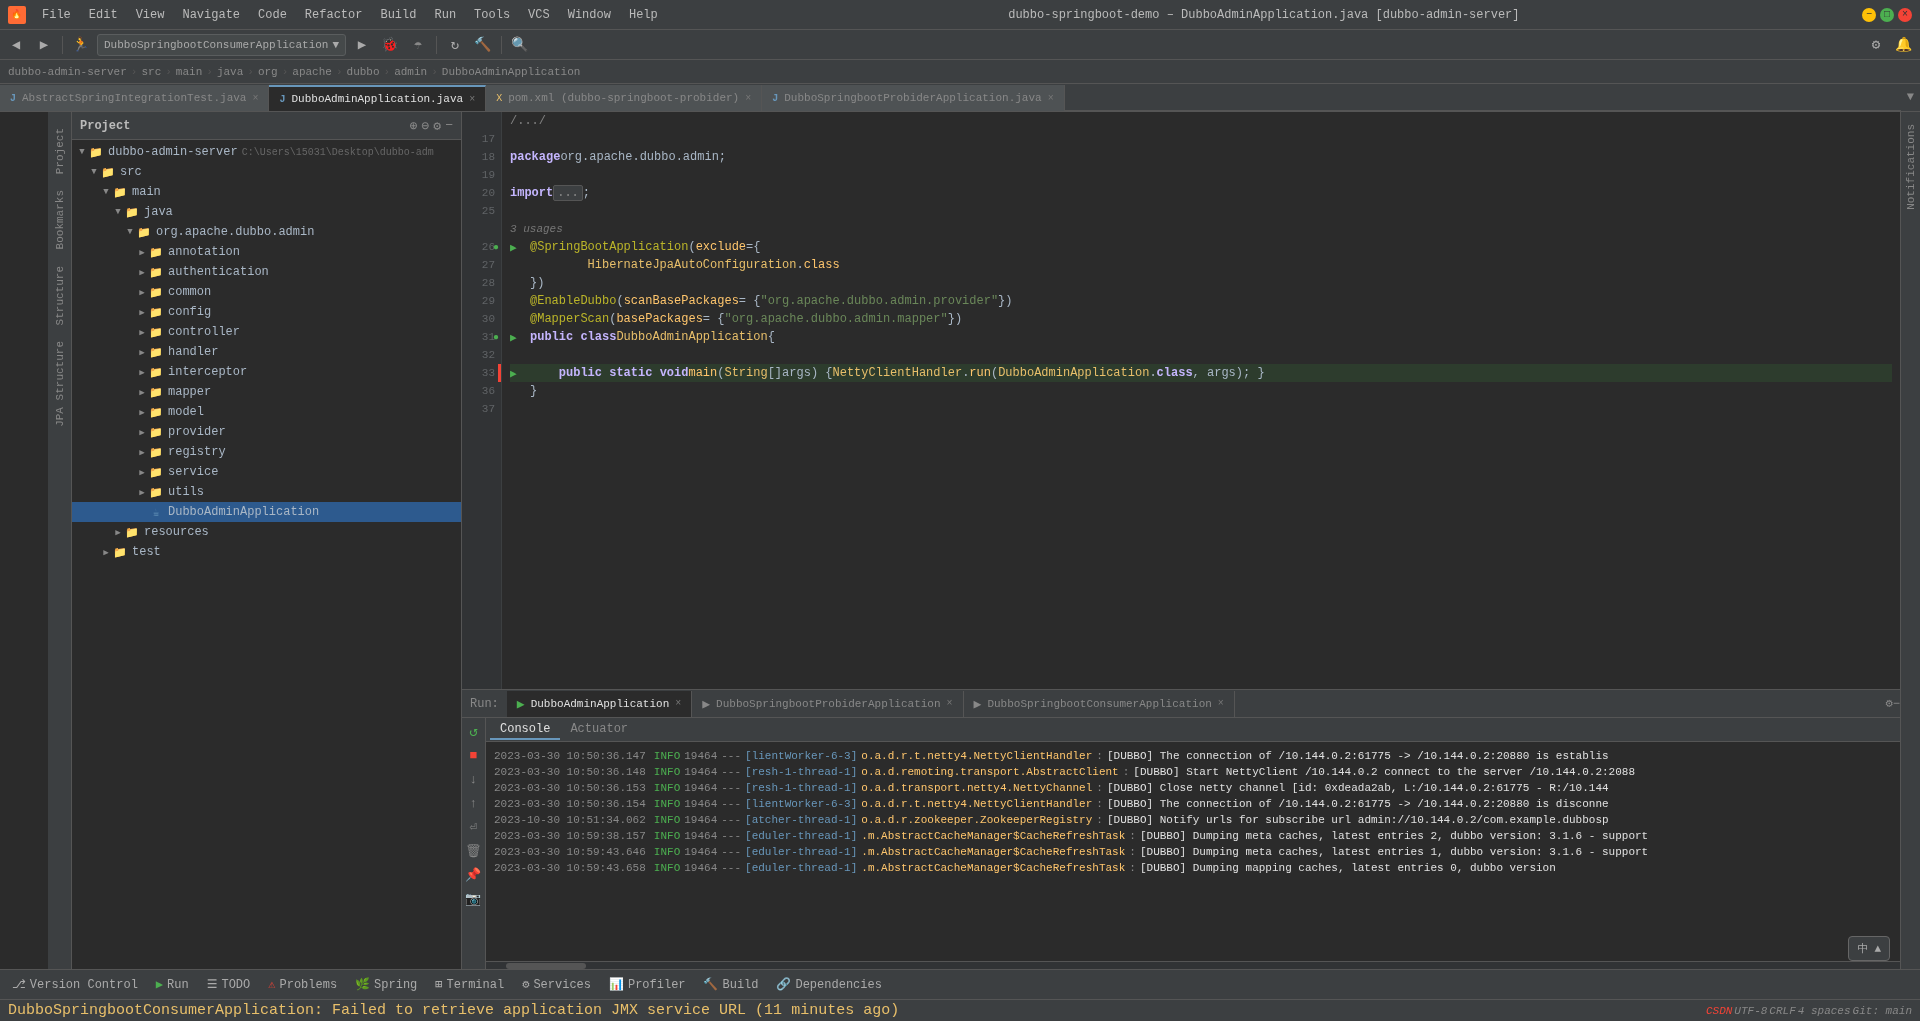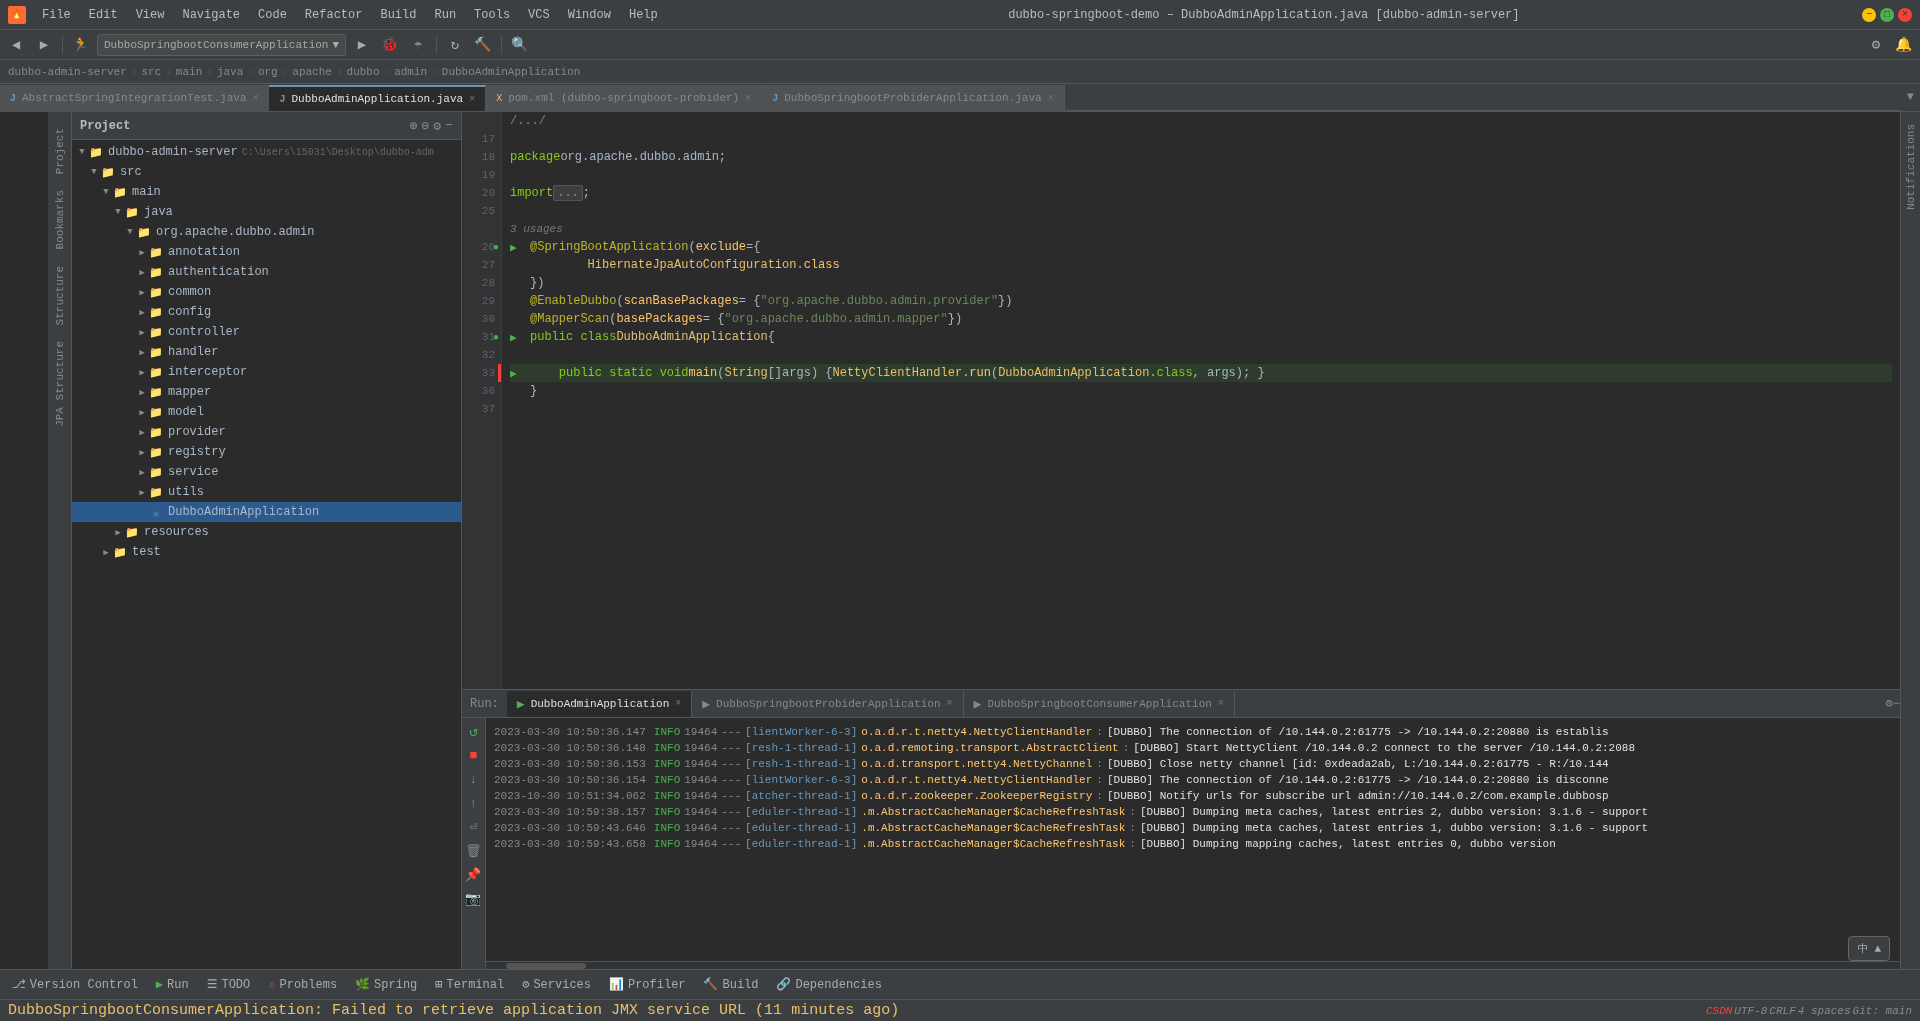--- a/index.html
+++ b/index.html
@@ -65,21 +65,21 @@
 
     
     #line-numbers { width: 40px; background: #313335; border-right: 1px solid #3c3f41; padding: 0; flex-shrink: 0; }
     .line-num { height: 18px; display: flex; align-items: center; justify-content: flex-end; padding-right: 6px; color: #606366; font-size: 11px; }
 
     
     #code-content { flex: 1; padding: 0 8px; }
     .code-line { height: 18px; display: flex; align-items: center; font-size: 12px; white-space: nowrap; }
 
     
-    .kw { color: #84cc16; }
+    .kw { color: #c4b5fd; font-weight: bold; }
     .cl { color: #e8bf6a; }
     .fn { color: #ffc66d; }
     .str { color: #6a8759; }
     .ann { color: #bbb529; }
     .pkg { color: #a9b7c6; }
     .usage-hint { color: #777; font-size: 11px; font-style: italic; }
 
     
     #bottom-panel { height: 280px; border-top: 1px solid #555; background: #2b2b2b; display: flex; flex-direction: column; }
     #run-label { color: #888; font-size: 12px; padding: 0 8px; }
@@ -554,20 +554,24 @@
           <div class="rlt-btn" style="color:#888">↓</div>
           <div class="rlt-btn" style="color:#888">↑</div>
           <div class="rlt-btn" style="color:#888">⏎</div>
           <div class="rlt-btn" style="color:#888">🗑</div>
           <div class="rlt-btn" style="color:#888">📌</div>
           <div class="rlt-btn" style="color:#888">📷</div>
         </div>
 
         <div id="run-content" style="flex:1;display:flex;flex-direction:column;overflow:hidden;">
 
+          <div style="display:flex;background:#3c3f41;border-bottom:1px solid #555;height:24px;align-items:center;padding-left:4px;">
+            <div class="console-tab active">Console</div>
+            <div class="console-tab">Actuator</div>
+          </div>
 
           <div id="console-output">
             <div class="log-line">
               <span class="log-time">2023-03-30 10:50:36.147</span>
               <span class="log-info">INFO</span>
               <span class="log-pid">19464</span>
               <span class="log-pid">---</span>
               <span class="log-thread">[lientWorker-6-3]</span>
               <span class="log-class">o.a.d.r.t.netty4.NettyClientHandler</span>
               <span class="log-colon">:</span>

